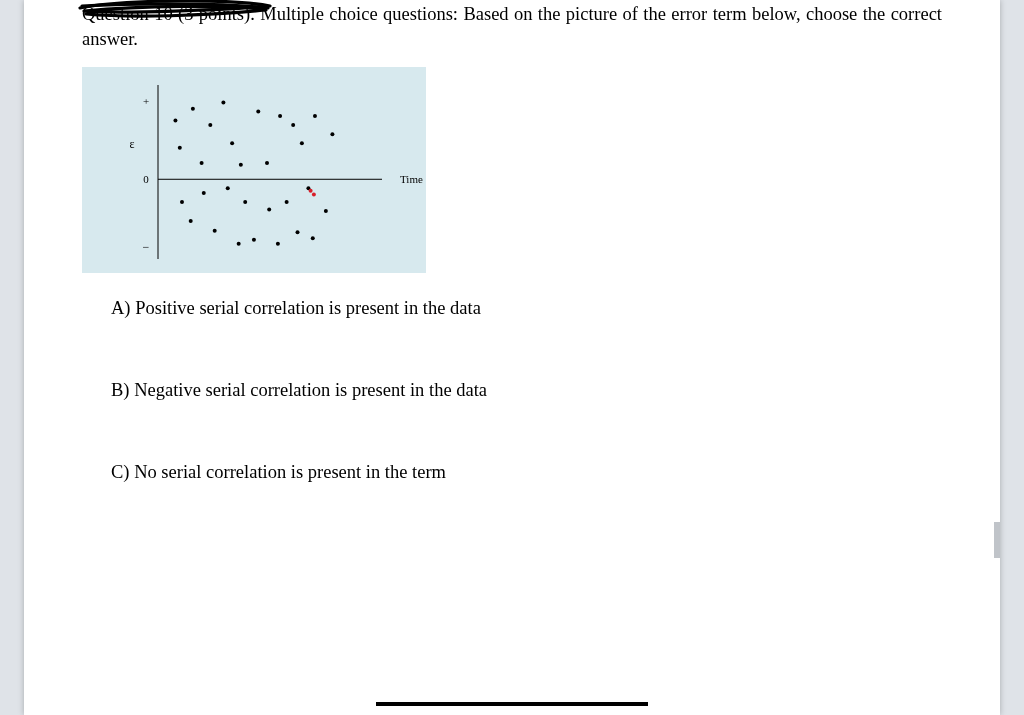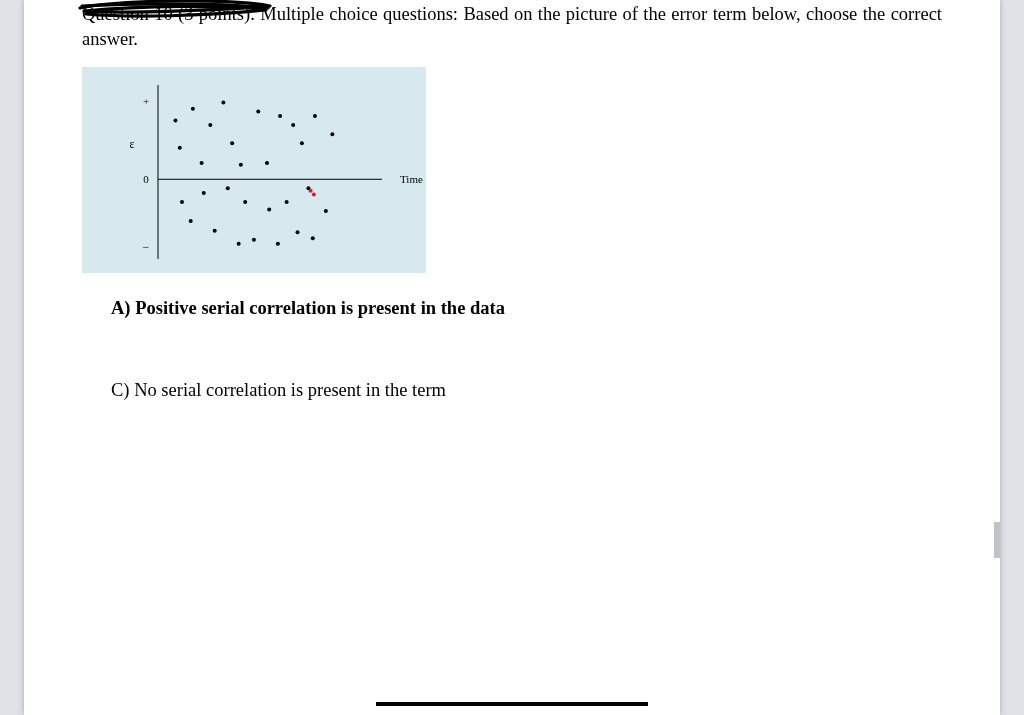--- a/index.html
+++ b/index.html
@@ -45,21 +45,21 @@
     .options {
       position: absolute;
       top: 297px;
       left: 29px;
     }
     .opt {
       font-size: 18.5px;
       line-height: 22px;
       color: #000;
     }
-    .opt-a { margin-top: 0; font-weight: bold; }
+    .opt-a { margin-top: 0; }
     .opt-b { margin-top: 60px; }
     .opt-c { margin-top: 60px; }
     .page-rule {
       position: absolute;
       bottom: 9px;
       left: 50%;
       transform: translateX(-50%);
       width: 272px;
       height: 4px;
       background: #000;
@@ -130,19 +130,20 @@
             <circle cx="230.78" cy="171.3394" r="2" fill="#000000"></circle>
             <circle cx="243.86" cy="144.0766" r="2" fill="#000000"></circle>
             <circle cx="228.6" cy="123.62950000000001" r="2" fill="#d81f2a"></circle>
             <circle cx="231.87" cy="127.41600000000001" r="2" fill="#d81f2a"></circle>
           </g>
       </svg>
     </div>
 
     <div class="options">
       <p class="opt opt-a">A)  Positive serial correlation is present in the data</p>
+      <p class="opt opt-b">B)  Negative serial correlation is present in the data</p>
       <p class="opt opt-c">C)  No serial correlation is present in the term</p>
     </div>
 
     <div class="page-rule"></div>
   </div>
   <div class="side-tick"></div>
 </div>
 
 </body></html>

